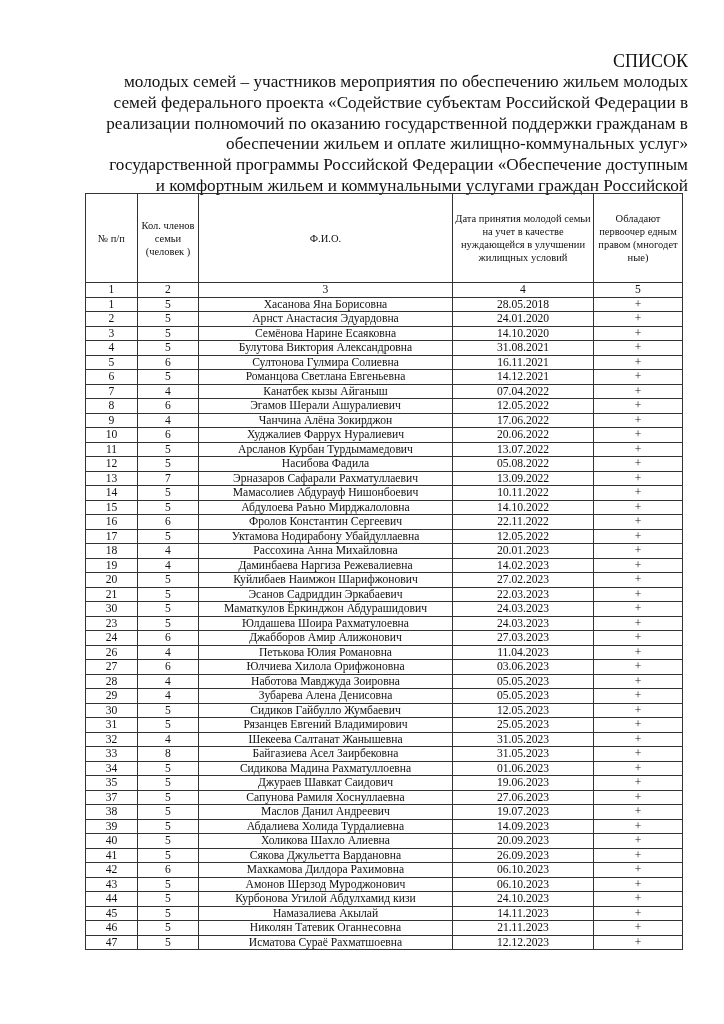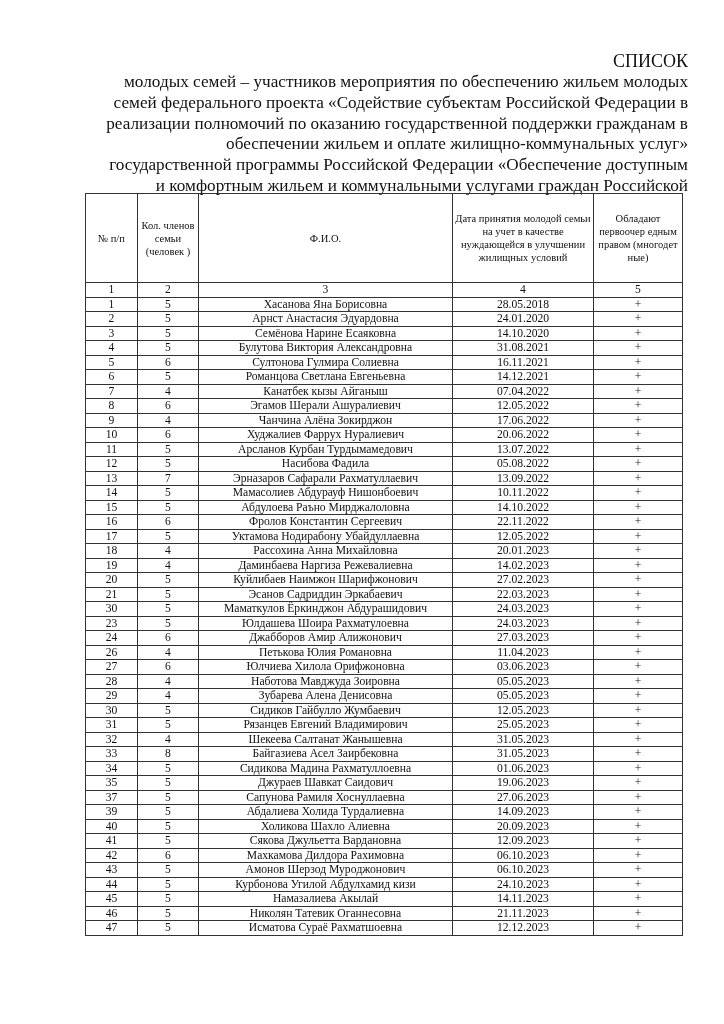--- a/index.html
+++ b/index.html
@@ -327,38 +327,45 @@
         <td class="c">+</td>
       </tr>
       <tr>
         <td class="c">37</td>
         <td class="c">5</td>
         <td class="name">Сапунова Рамиля Хоснуллаевна</td>
         <td class="c">27.06.2023</td>
         <td class="c">+</td>
       </tr>
       <tr>
+        <td class="c">38</td>
+        <td class="c">5</td>
+        <td class="name">Маслов Данил Андреевич</td>
+        <td class="c">19.07.2023</td>
+        <td class="c">+</td>
+      </tr>
+      <tr>
         <td class="c">39</td>
         <td class="c">5</td>
         <td class="name">Абдалиева Холида Турдалиевна</td>
         <td class="c">14.09.2023</td>
         <td class="c">+</td>
       </tr>
       <tr>
         <td class="c">40</td>
         <td class="c">5</td>
         <td class="name">Холикова Шахло Алиевна</td>
         <td class="c">20.09.2023</td>
         <td class="c">+</td>
       </tr>
       <tr>
         <td class="c">41</td>
         <td class="c">5</td>
         <td class="name">Сякова Джульетта Вардановна</td>
-        <td class="c">12.09.2023</td>
+        <td class="c">26.09.2023</td>
         <td class="c">+</td>
       </tr>
       <tr>
         <td class="c">42</td>
         <td class="c">6</td>
         <td class="name">Махкамова Дилдора Рахимовна</td>
         <td class="c">06.10.2023</td>
         <td class="c">+</td>
       </tr>
       <tr>

